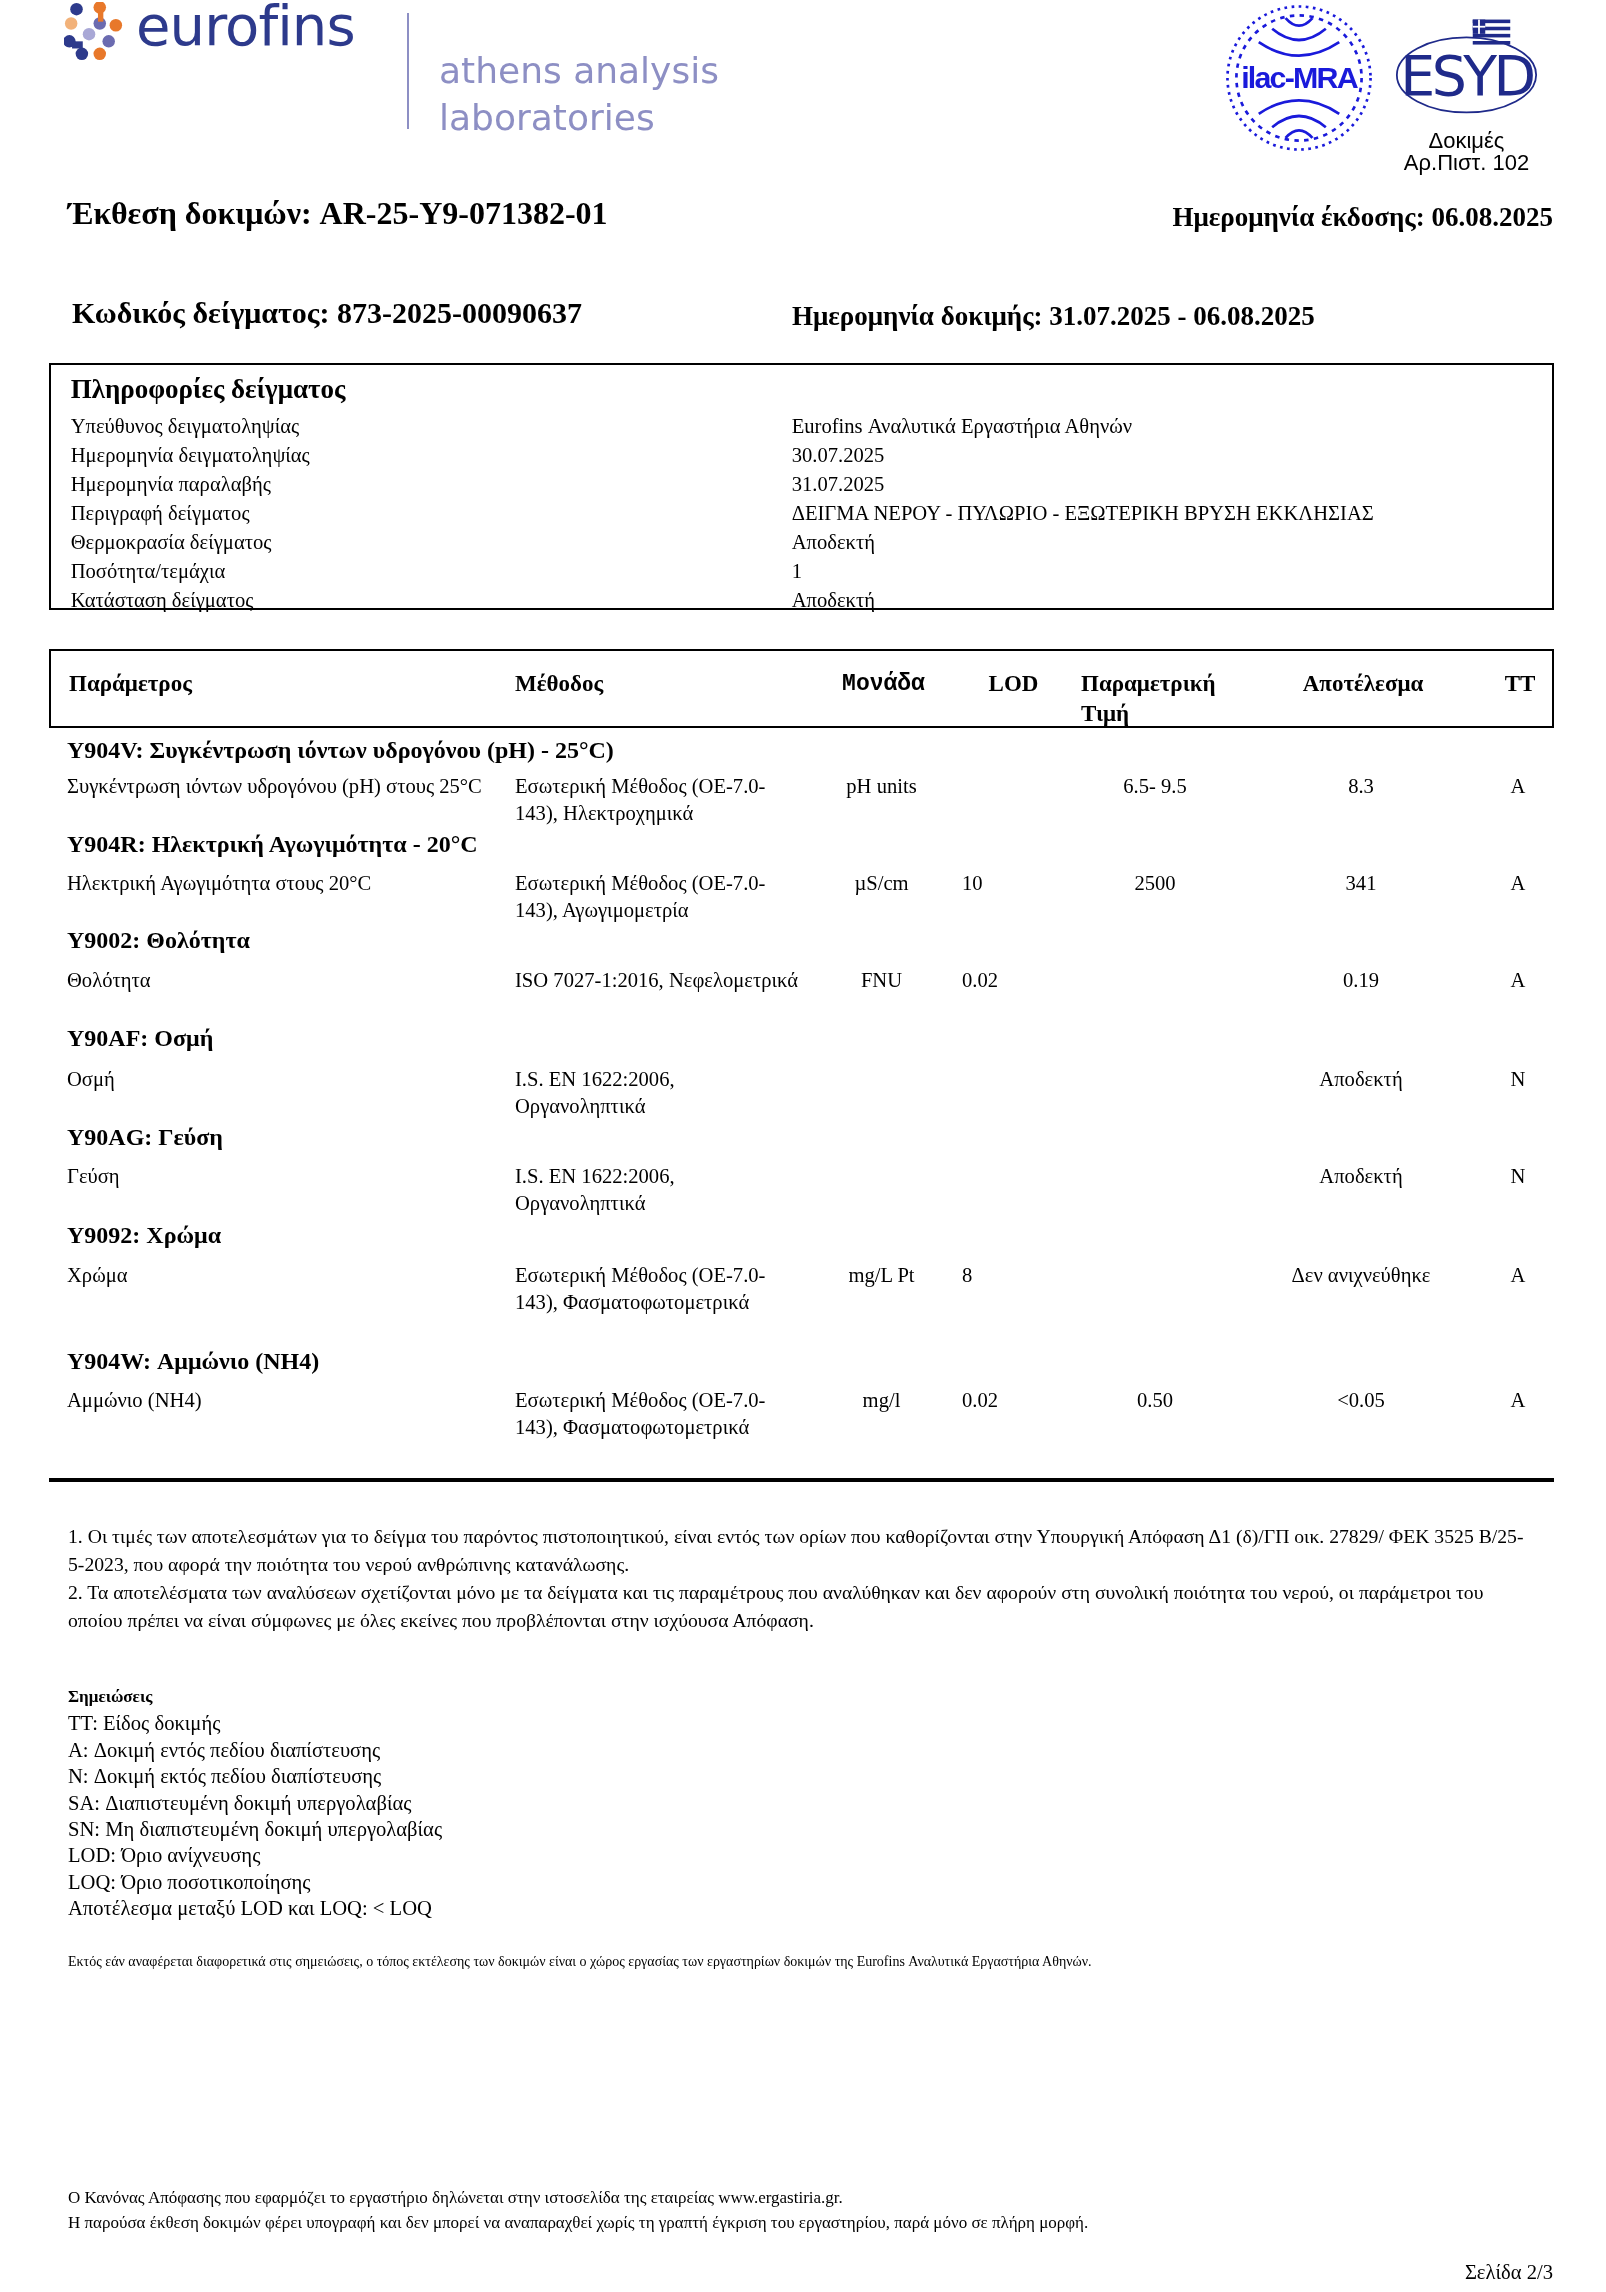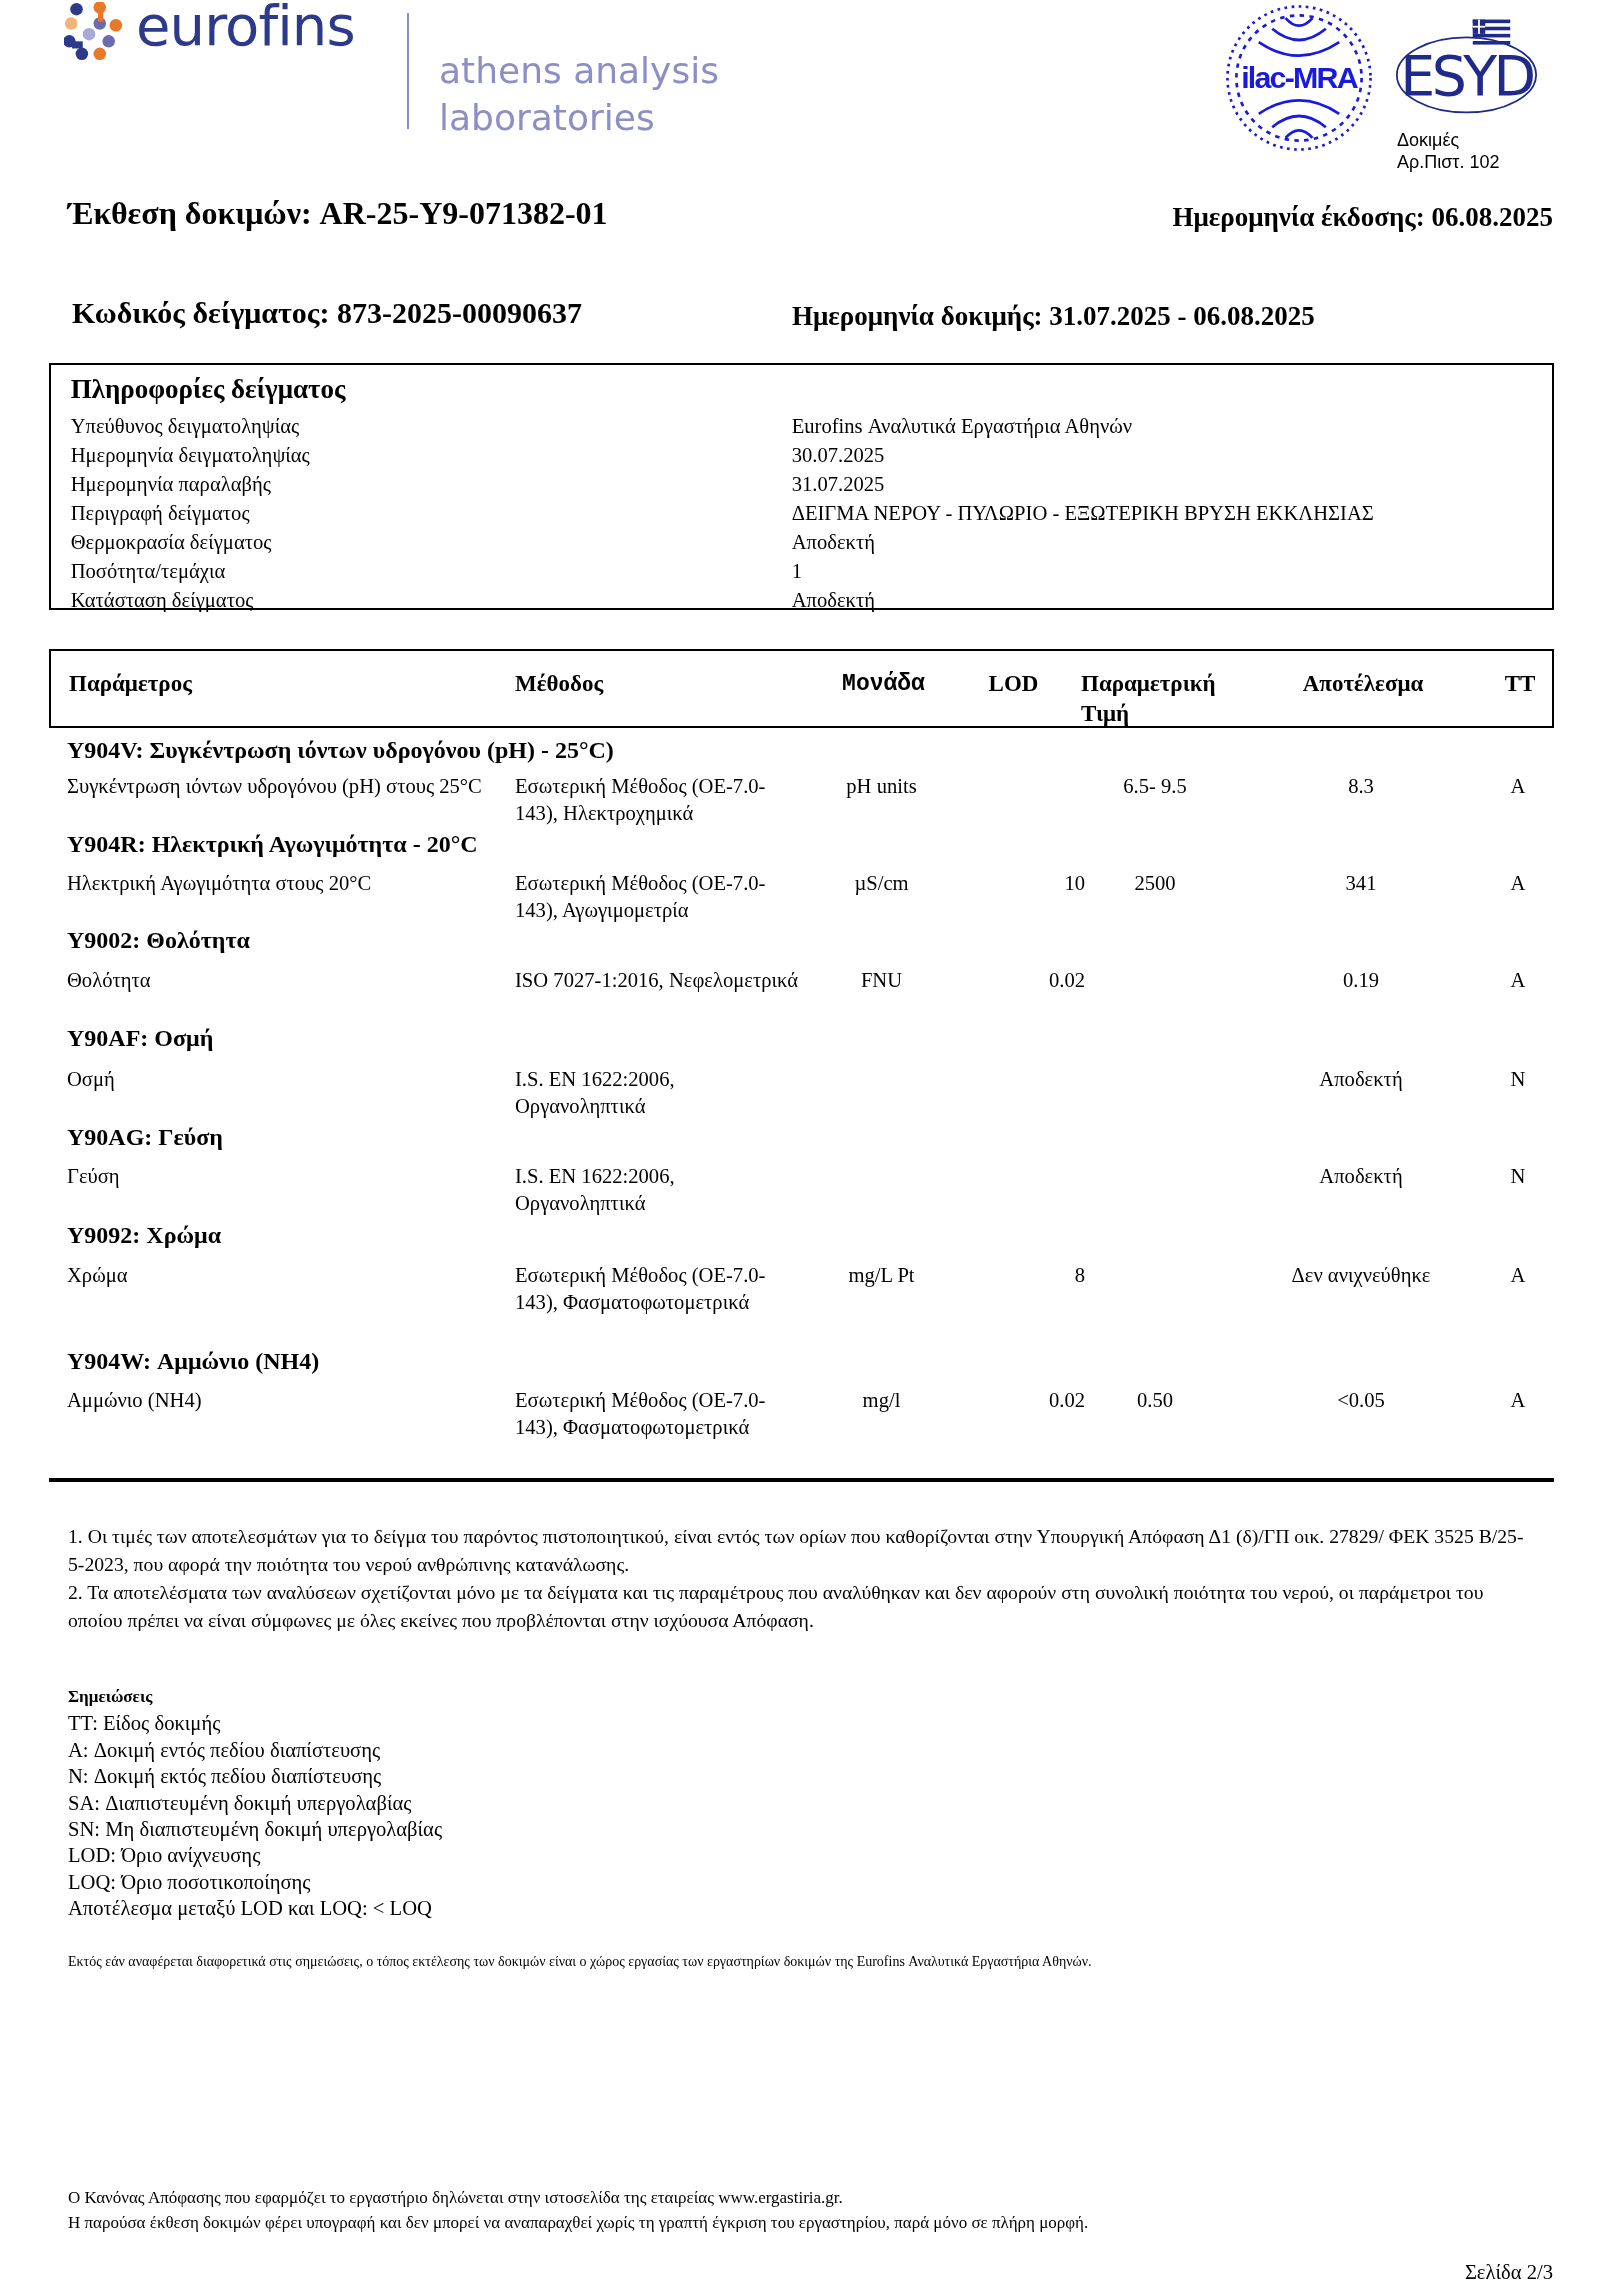--- a/index.html
+++ b/index.html
@@ -8,21 +8,21 @@
 
   
   .logo-mark { position: absolute; left: 64px; top: 1.8px; width: 59px; height: 59px; }
   .logo-word { position: absolute; left: 136px; top: -7.2px; font-family: "DejaVu Sans", sans-serif; font-size: 56px; color: #2d3a8c; letter-spacing: -0.9px; }
   .logo-divider { position: absolute; left: 407px; top: 12.5px; width: 1.8px; height: 116px; background: #8d8fc4; }
   .logo-sub { position: absolute; left: 439px; top: 47px; font-family: "DejaVu Sans", sans-serif; font-size: 36px; line-height: 47px; color: #8d8fc4; }
 
   
   .ilac { position: absolute; left: 1223px; top: 1.8px; width: 152px; height: 152px; }
   .esyd { position: absolute; left: 1394px; top: 16px; width: 145px; height: 100px; }
-  .esyd-caption { position: absolute; left: 1397px; top: 130px; width: 139px; text-align: left; font-family: "Liberation Sans", sans-serif; font-size: 18px; line-height: 21.5px; }
+  .esyd-caption { position: absolute; left: 1397px; top: 130px; width: 139px; text-align: center; font-family: "Liberation Sans", sans-serif; font-size: 22px; line-height: 21.5px; }
 
   
   .h-report { position: absolute; left: 68px; top: 195px; font-size: 32px; font-weight: bold; }
   .h-issue { position: absolute; right: 54px; top: 202px; font-size: 27px; font-weight: bold; }
   .h-code { position: absolute; left: 72px; top: 296px; font-size: 30px; font-weight: bold; }
   .h-testdate { position: absolute; left: 792px; top: 301px; font-size: 27px; font-weight: bold; }
 
   
   .info-box { position: absolute; left: 49px; top: 363px; width: 1505px; height: 247px; border: 2.7px solid #000; }
   .info-title { position: absolute; left: 19.7px; top: 9px; font-size: 27px; font-weight: bold; }
@@ -33,21 +33,21 @@
 
   
   .res-head { position: absolute; left: 49px; top: 649px; width: 1505px; height: 79px; border: 2.7px solid #000; }
   .th { position: absolute; top: 18px; font-size: 23px; font-weight: bold; line-height: 30px; }
   .res-body { position: absolute; left: 49px; top: 728px; width: 1505px; }
   .group-title { position: absolute; left: 18px; font-size: 24px; font-weight: bold; }
   .cell { position: absolute; font-size: 20.6px; line-height: 27px; }
   .c-param { left: 18px; width: 421px; }
   .c-method { left: 466px; width: 287px; }
   .c-unit { left: 779px; width: 107px; text-align: center; }
-  .c-lod { left: 937px; width: 99px; text-align: right; }
+  .c-lod { left: 913px; width: 99px; text-align: left; }
   .c-pv { left: 1030px; width: 152px; text-align: center; }
   .c-res { left: 1209px; width: 206px; text-align: center; }
   .c-tt { left: 1442px; width: 54px; text-align: center; }
   .res-bottom { position: absolute; left: 49px; top: 1478px; width: 1505px; height: 3.6px; background: #000; }
 
   .notes { position: absolute; left: 68px; top: 1522px; width: 1469px; font-size: 19.7px; line-height: 28px; }
   .remarks { position: absolute; left: 68px; top: 1684px; font-size: 20.6px; line-height: 26.4px; }
   .remarks .rtitle { font-size: 17px; font-weight: bold; }
   .location { position: absolute; left: 68px; top: 1948px; width: 1469px; font-size: 14px; line-height: 28px; }
   .footer { position: absolute; left: 68px; top: 2185px; font-size: 17px; line-height: 25px; }

